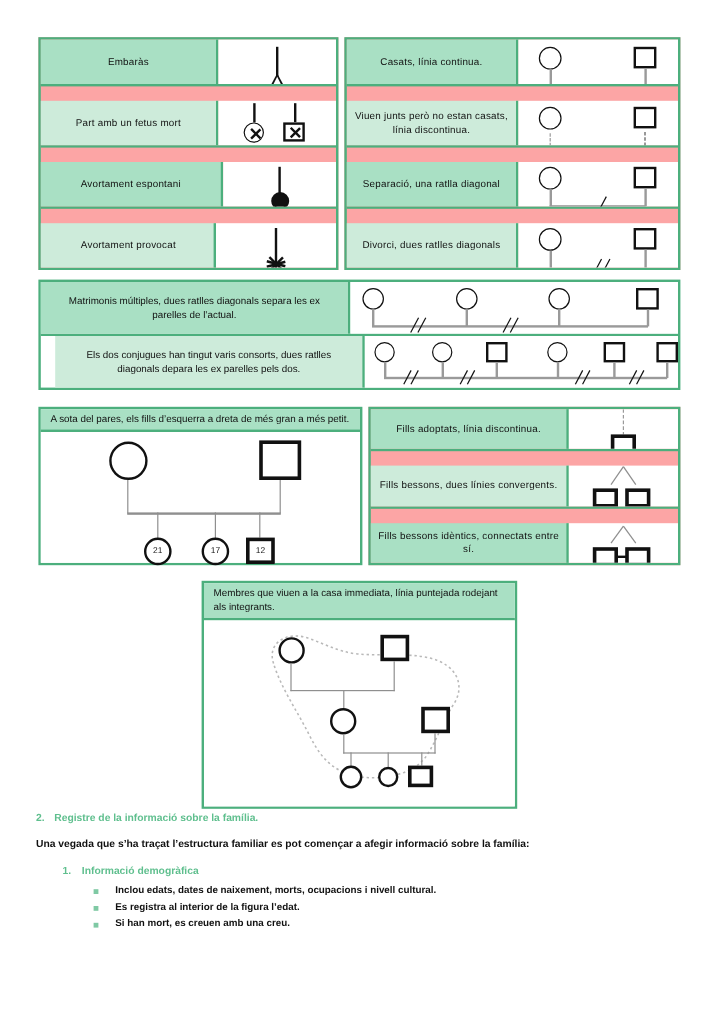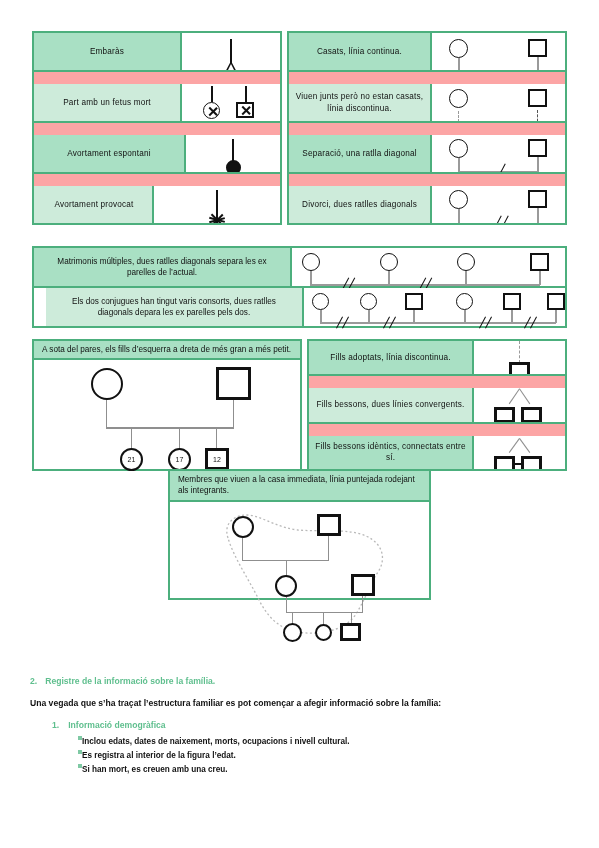--- a/index.html
+++ b/index.html
@@ -106,22 +106,22 @@
   
   .prose { position:absolute; left:30px; top:676px; width:520px; }
   .h-num { color:#5FBF8E; font-size:8.6px; font-weight:bold; }
   .h-txt { color:#5FBF8E; font-size:8.6px; font-weight:bold; }
   .heading-line { display:flex; gap:8px; margin-bottom:12px; }
   .para { font-size:8.6px; font-weight:bold; color:#111; margin-bottom:12px; }
   .sub-head { display:flex; gap:9px; margin-left:22px; margin-bottom:7px; }
   .sub-num { color:#5FBF8E; font-size:8.6px; font-weight:bold; }
   .sub-txt { color:#5FBF8E; font-size:8.6px; font-weight:bold; }
   .bullets { margin-left:48px; }
-  .bullet { display:flex; gap:0; font-size:8.2px; font-weight:bold;
-            color:#111; margin-bottom:5px; align-items:flex-start; }
+  .bullet { display:flex; gap:14px; font-size:8.2px; font-weight:bold;
+            color:#111; margin-bottom:5px; align-items:flex-end; }
   .bdot { width:4px; height:4px; background:#7FC9A4; flex:none;
           position:relative; top:-1px; }
 </style>
 </head>
 <body>
 
 <div class="page">
 
   <div class="sym-table" style="left:32px; top:31px; width:250px; height:194px;">
 
@@ -154,21 +154,21 @@
 
     <div class="sym-row">
       <div class="sym-label" style="width:152px;">Avortament espontani</div>
       <div class="sym-art">
         <div class="vl" style="left:50%; top:4px; height:24px; margin-left:-0.8px;"></div>
         <div class="circ filled" style="left:50%; top:25px; width:15px; height:15px; margin-left:-7.5px;"></div>
       </div>
     </div>
 
     <div class="sym-row alt">
-      <div class="sym-label" style="width:120px;padding-left:8px;">Avortament provocat</div>
+      <div class="sym-label" style="width:146px;padding-left:8px;">Avortament provocat</div>
       <div class="sym-art">
         <div class="vl" style="left:50%; top:4px; height:34px; margin-left:-0.8px;"></div>
         <div class="starx" style="left:50%; top:26px; width:16px; height:16px; margin-left:-8px;">
           <span style="transform:translateX(-50%) rotate(45deg);"></span>
           <span style="transform:translateX(-50%) rotate(-45deg);"></span>
           <span style="transform:translateX(-50%) rotate(75deg);"></span>
           <span style="transform:translateX(-50%) rotate(-75deg);"></span>
         </div>
       </div>
     </div>
@@ -216,21 +216,21 @@
         <div class="sq" style="left:96px; top:4px; width:19px; height:18px;"></div>
         <div class="vl grey" style="left:26px; top:23px; height:15px;"></div>
         <div class="vl grey" style="left:105px; top:22px; height:16px;"></div>
         <div class="hl grey" style="left:26px; top:37px; width:80px;"></div>
         <div class="slash" style="left:65px; top:29px; height:16px;"></div>
         <div class="slash" style="left:72px; top:29px; height:16px;"></div>
       </div>
     </div>
   </div>
 
-  <div class="wide-table" style="left:32px; top:246px; width:535px; height:82px;">
+  <div class="wide-table" style="left:32px; top:233px; width:535px; height:92px;">
 
     <div class="wide-row">
       <div class="wide-label" style="width:258px;">Matrimonis múltiples, dues ratlles diagonals separa les ex parelles de l’actual.</div>
       <div class="wide-art">
         <div class="circ thin" style="left:10px; top:5px; width:18px; height:18px;"></div>
         <div class="circ thin" style="left:88px; top:5px; width:18px; height:18px;"></div>
         <div class="circ thin" style="left:165px; top:5px; width:18px; height:18px;"></div>
         <div class="sq" style="left:238px; top:5px; width:19px; height:18px;"></div>
         <div class="vl grey" style="left:18px; top:23px; height:14px;"></div>
         <div class="vl grey" style="left:96px; top:23px; height:14px;"></div>
@@ -325,21 +325,21 @@
           <line x1="44" y1="3" x2="31" y2="21" stroke="#8f8f8f" stroke-width="1.3"></line>
           <line x1="44" y1="3" x2="57" y2="21" stroke="#8f8f8f" stroke-width="1.3"></line>
         </svg>
         <div class="sq" style="left:20px; top:20px; width:21px; height:16px; border-width:3px;"></div>
         <div class="sq" style="left:47px; top:20px; width:21px; height:16px; border-width:3px;"></div>
         <div class="hl" style="left:40px; top:27px; width:8px; height:2.4px;"></div>
       </div>
     </div>
   </div>
 
-  <div class="panel" style="left:168px; top:469px; width:263px; height:131px;">
+  <div class="panel" style="left:168px; top:484px; width:263px; height:190px;">
     <div class="panel-head">Membres que viuen a la casa immediata, línia puntejada rodejant als integrants.</div>
     <div class="panel-body">
 
       <svg width="263" height="144" viewBox="0 0 263 144" style="position:absolute; left:0; top:0;">
         <path d="M 58 36 C 52 18, 70 10, 84 14 C 98 18, 110 26, 128 28
                  C 150 30, 178 26, 196 34 C 214 42, 216 58, 208 70
                  C 200 82, 196 96, 186 112 C 176 128, 150 134, 128 130
                  C 106 126, 96 112, 88 96 C 78 76, 64 56, 58 36 Z" fill="none" stroke="#b9b9b9" stroke-width="1.3" stroke-dasharray="2,2.4"></path>
       </svg>
 

